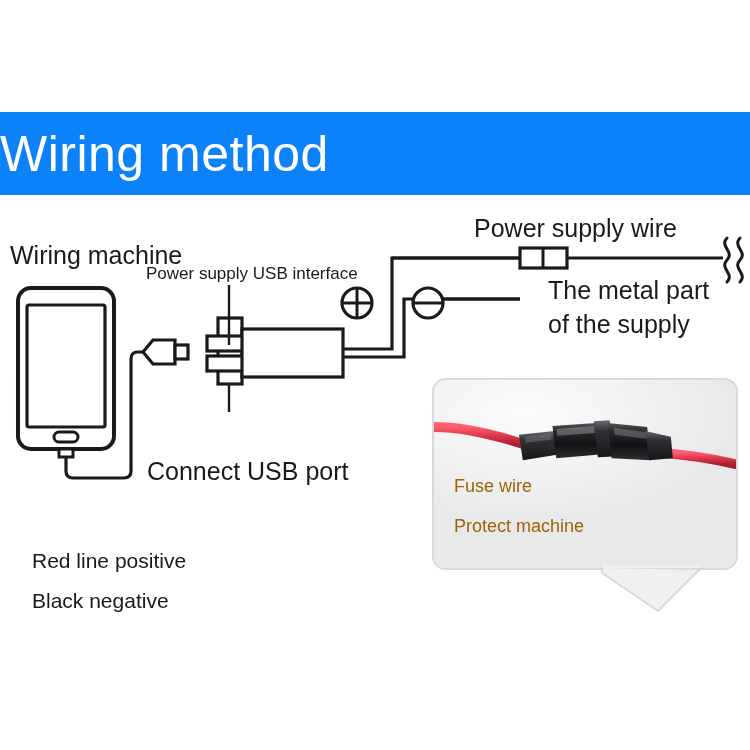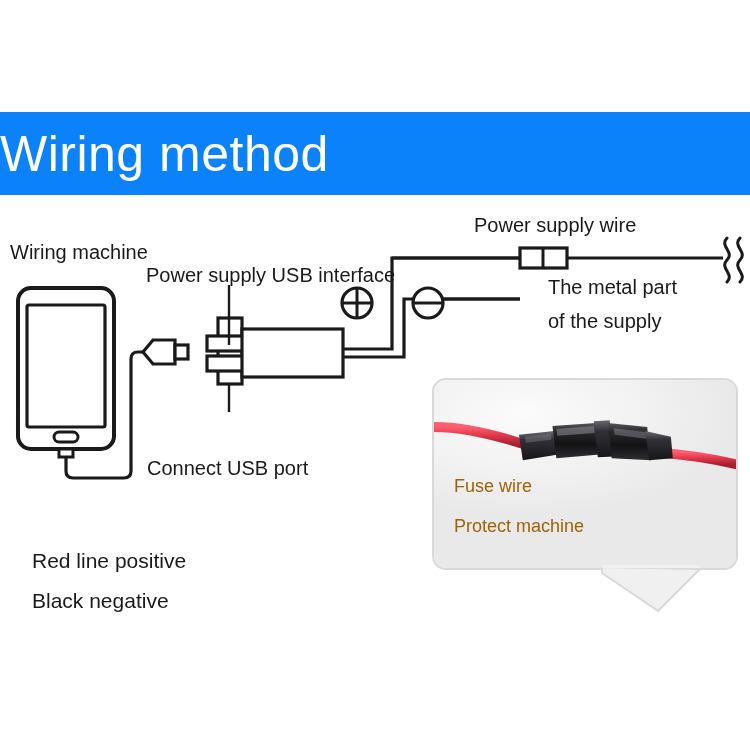--- a/index.html
+++ b/index.html
@@ -36,25 +36,25 @@
     font-weight: 400;
     letter-spacing: 0.5px;
     line-height: 1;
     white-space: nowrap;
   }
 
   
   .dlabel {
     position: absolute;
     color: #1a1a1a;
-    font-size: 20px;
+    font-size: 17px;
     line-height: 1.25;
     white-space: nowrap;
   }
-  .dlabel.big { font-size: 20px; }
+  .dlabel.big { font-size: 25px; }
 
   
   #diagram-svg {
     position: absolute;
     left: 0;
     top: 0;
     width: 750px;
     height: 750px;
   }
 

